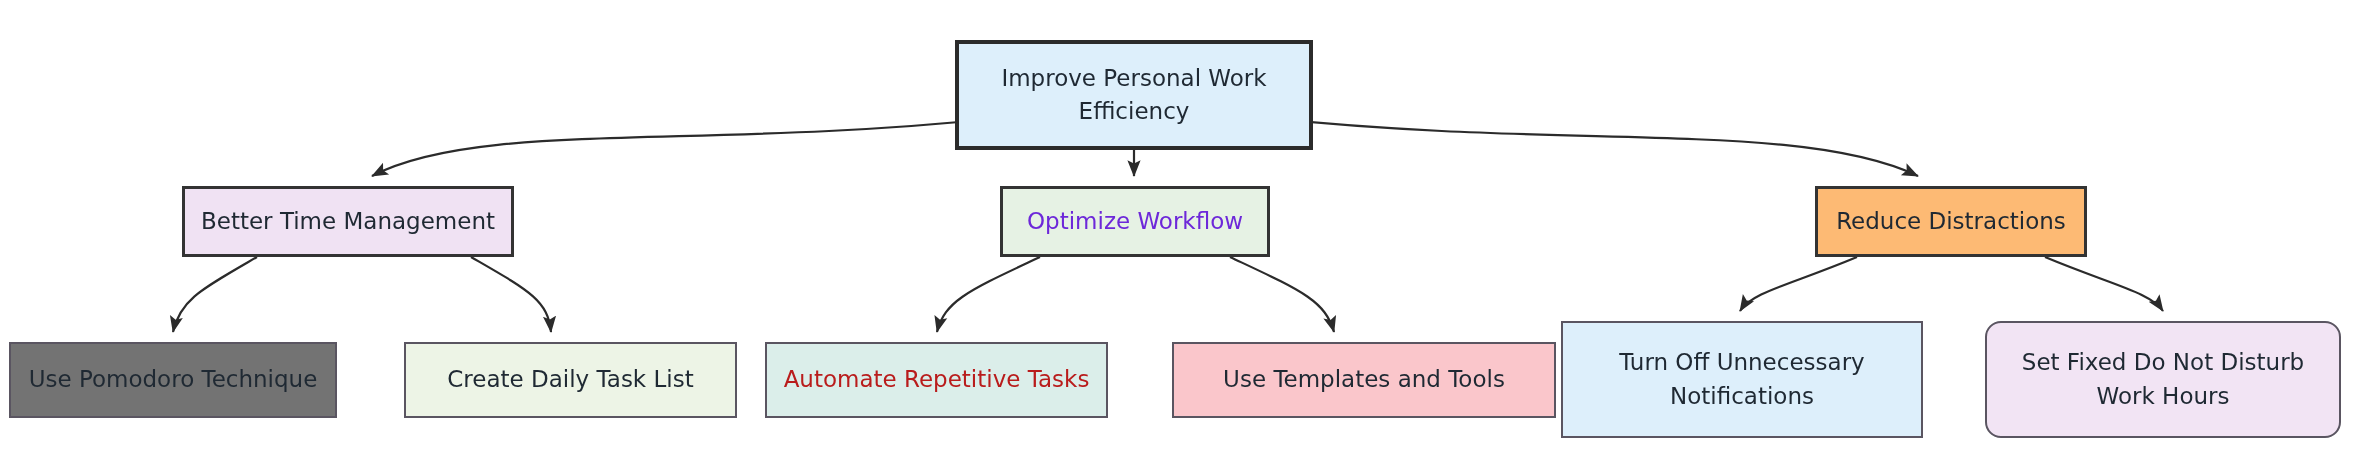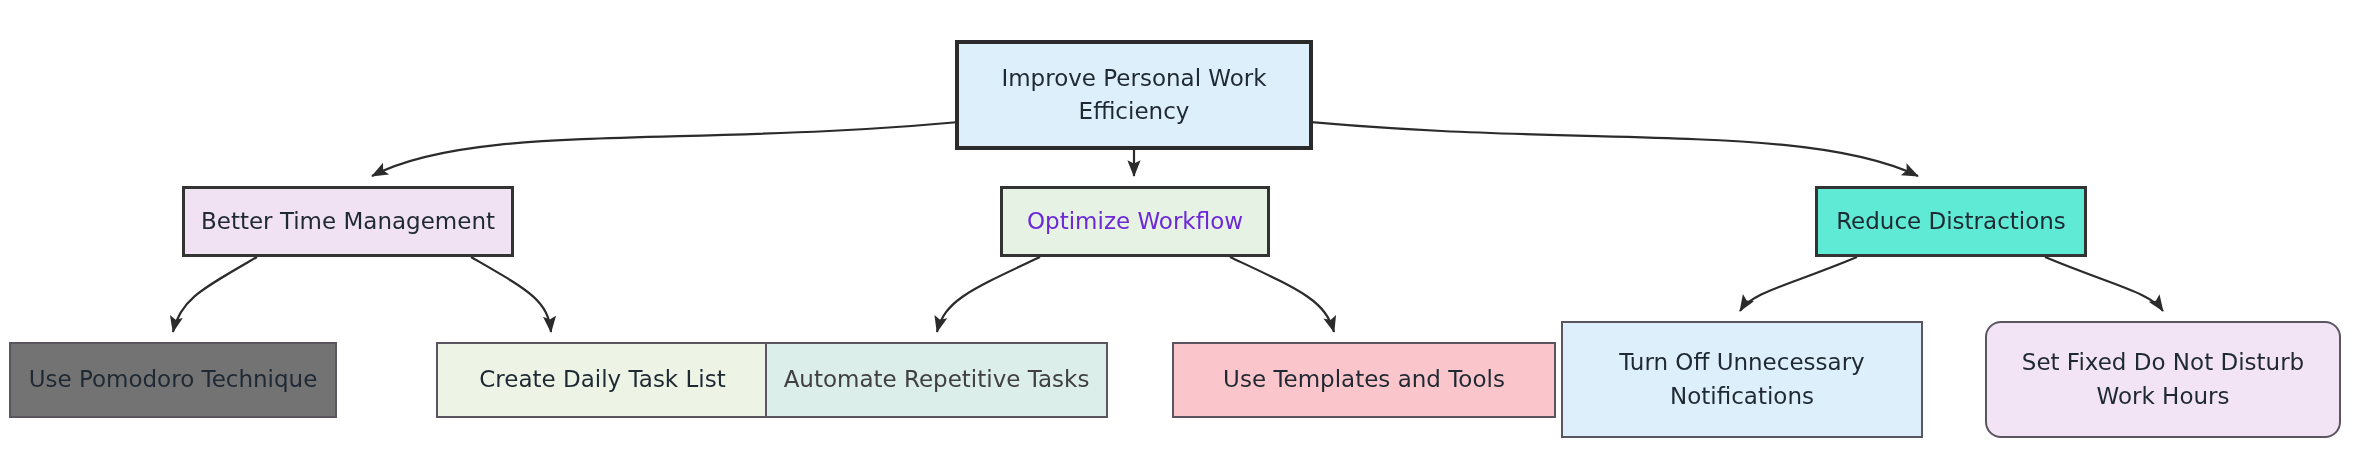--- a/index.html
+++ b/index.html
@@ -76,24 +76,24 @@
         <path d="M 1857,257 C 1790,285 1752,292 1740,311" fill="none" stroke="#2b2b2b" stroke-width="2.2" marker-end="url(#arrow)"></path>
         <path d="M 2045,257 C 2112,285 2150,292 2163,311" fill="none" stroke="#2b2b2b" stroke-width="2.2" marker-end="url(#arrow)"></path>
       </g>
   </svg>
 
   <div id="node-layer">
       <div class="node level-0" style="left: 955px; top: 8px; width: 358px; height: 110px; background: rgb(221, 239, 251); border-color: rgb(43, 43, 43); color: rgb(31, 41, 51);"><span>Improve Personal Work
 Efficiency</span></div>
       <div class="node level-1" style="left: 182px; top: 186px; width: 332px; height: 71px; background: rgb(240, 226, 243); border-color: rgb(51, 51, 51); color: rgb(31, 41, 51);"><span>Better Time Management</span></div>
       <div class="node level-1" style="left: 1000px; top: 186px; width: 270px; height: 71px; background: rgb(230, 242, 228); border-color: rgb(51, 51, 51); color: #6d28d9;"><span>Optimize Workflow</span></div>
-      <div class="node level-1" style="left: 1815px; top: 186px; width: 272px; height: 71px; background: #5eead4; border-color: rgb(51, 51, 51); color: rgb(31, 41, 51);"><span>Reduce Distractions</span></div>
+      <div class="node level-1" style="left: 1815px; top: 186px; width: 272px; height: 71px; background: #fdba74; border-color: rgb(51, 51, 51); color: rgb(31, 41, 51);"><span>Reduce Distractions</span></div>
       <div class="node level-2" style="left: 9px; top: 342px; width: 328px; height: 76px; background: #737373; border-color: rgb(90, 85, 97); color: rgb(31, 41, 51);"><span>Use Pomodoro Technique</span></div>
-      <div class="node level-2" style="left: 404px; top: 342px; width: 333px; height: 76px; background: rgb(237, 244, 230); border-color: rgb(90, 85, 97); color: rgb(31, 41, 51); margin-left: 32px;"><span>Create Daily Task List</span></div>
-      <div class="node level-2" style="left: 765px; top: 342px; width: 343px; height: 76px; background: rgb(219, 238, 234); border-color: rgb(90, 85, 97); color: #404040;"><span>Automate Repetitive Tasks</span></div>
+      <div class="node level-2" style="left: 404px; top: 342px; width: 333px; height: 76px; background: rgb(237, 244, 230); border-color: rgb(90, 85, 97); color: rgb(31, 41, 51);"><span>Create Daily Task List</span></div>
+      <div class="node level-2" style="left: 765px; top: 342px; width: 343px; height: 76px; background: rgb(219, 238, 234); border-color: rgb(90, 85, 97); color: #b91c1c;"><span>Automate Repetitive Tasks</span></div>
       <div class="node level-2" style="left: 1172px; top: 342px; width: 384px; height: 76px; background: rgb(250, 198, 203); border-color: rgb(90, 85, 97); color: rgb(31, 41, 51);"><span>Use Templates and Tools</span></div>
       <div class="node level-2" style="left: 1561px; top: 321px; width: 362px; height: 117px; background: rgb(221, 239, 251); border-color: rgb(90, 85, 97); color: rgb(31, 41, 51);"><span>Turn Off Unnecessary
 Notifications</span></div>
       <div class="node level-2" style="left: 1985px; top: 321px; width: 356px; height: 117px; background: rgb(242, 228, 244); border-color: rgb(90, 85, 97); color: rgb(31, 41, 51); border-radius: 16px;"><span>Set Fixed Do Not Disturb
 Work Hours</span></div>
     </div>
 
 </div>
 
 </body></html>

